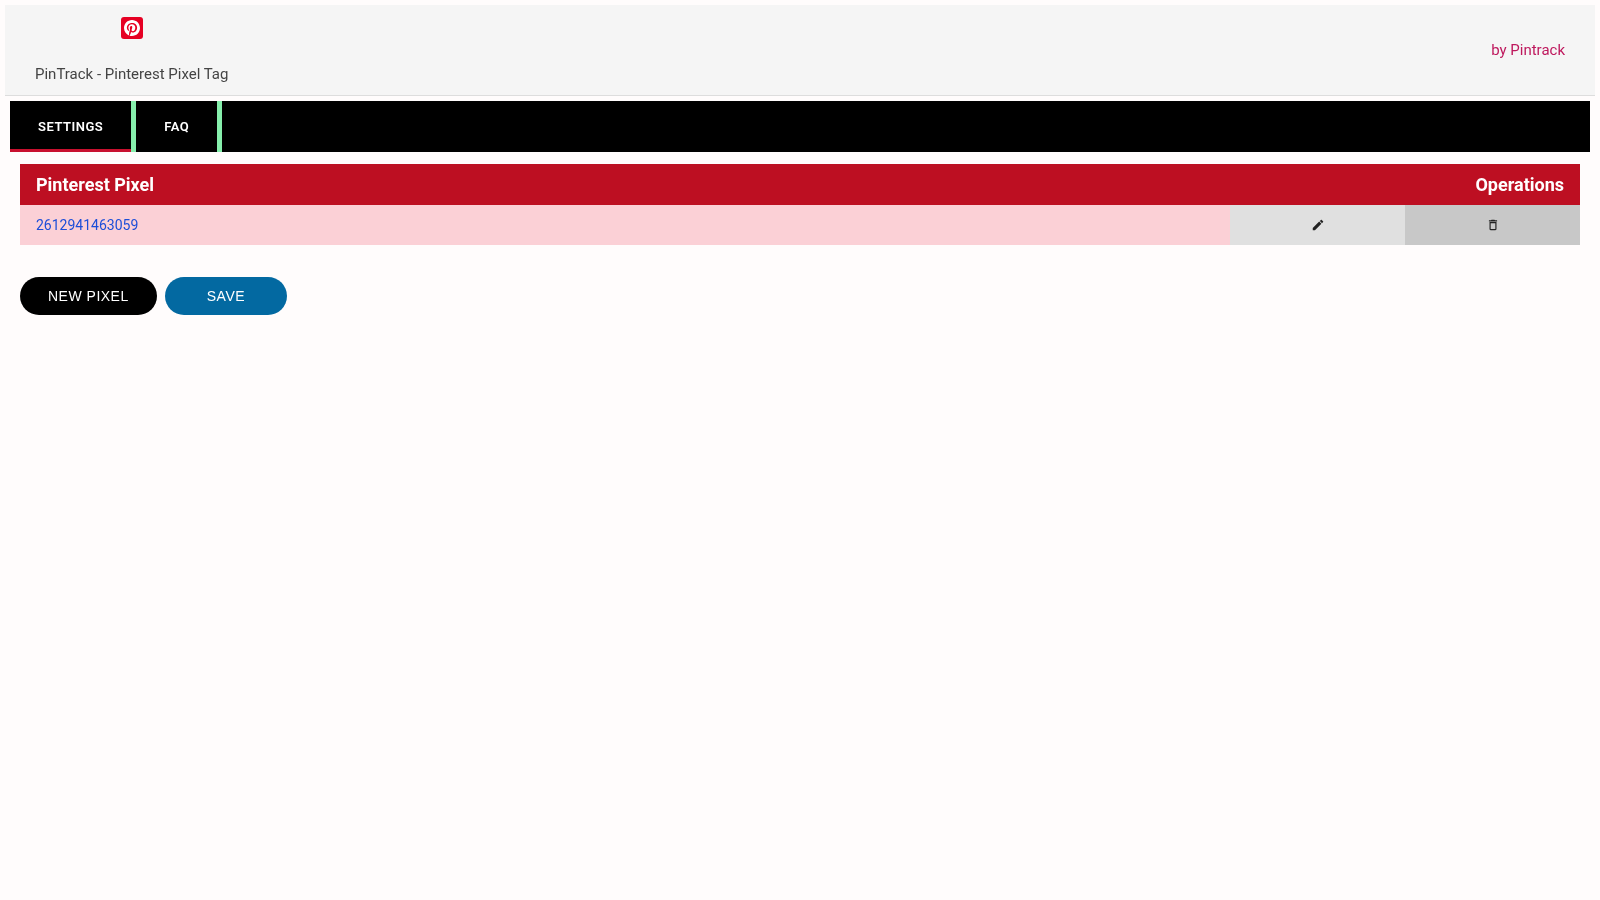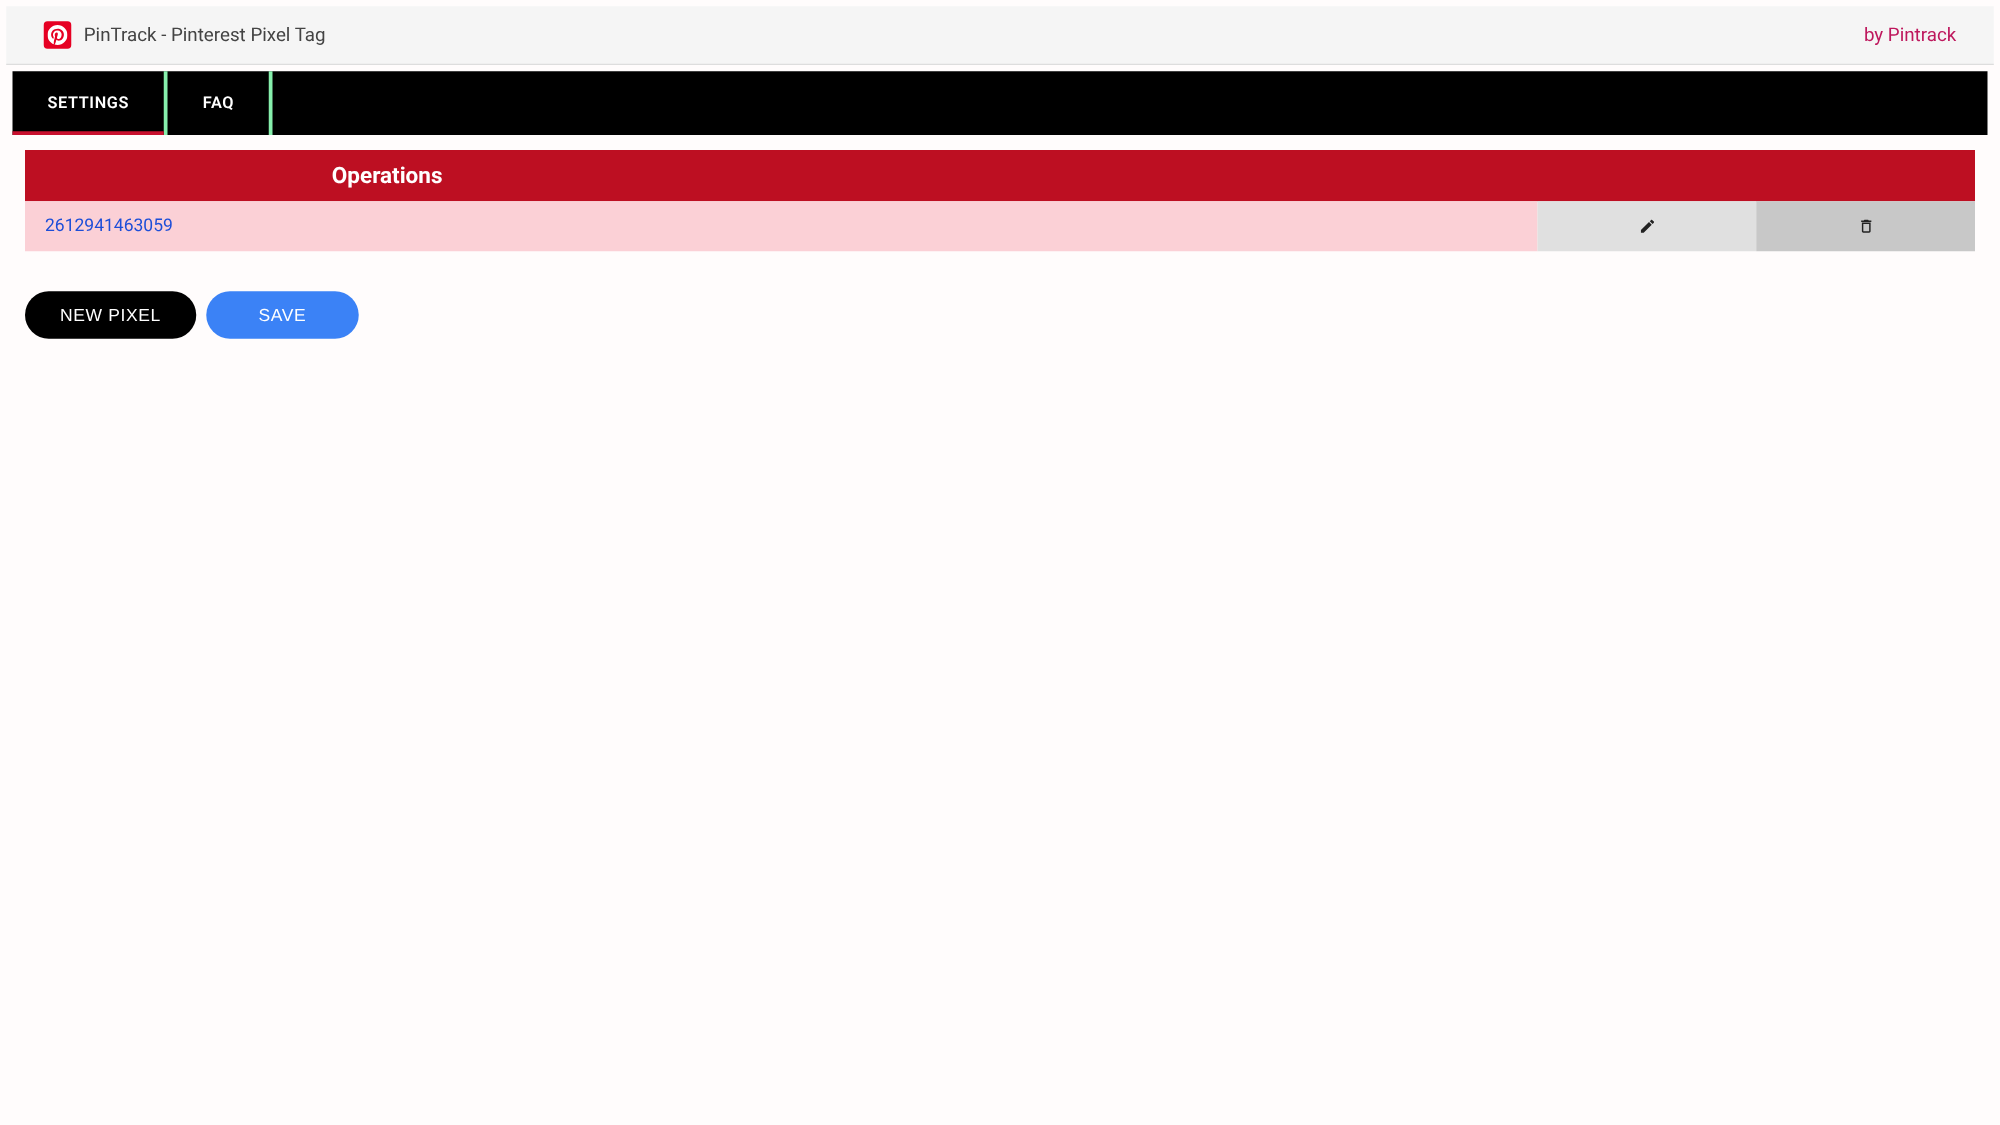--- a/index.html
+++ b/index.html
@@ -17,21 +17,22 @@
       border-bottom: 1px solid #ddd;
       padding: 12px 30px;
       display: flex;
       align-items: center;
       justify-content: space-between;
       margin: 5px;
     }
     .top-bar-left {
       display: flex;
       align-items: center;
-      gap: 10px;
+      gap: 26px;
+      flex-direction: column;
     }
     .pinterest-logo {
       width: 22px;
       height: 22px;
       background: #e60023;
       border-radius: 3px;
       display: flex;
       align-items: center;
       justify-content: center;
     }
@@ -52,21 +53,21 @@
       background: #000;
       display: flex;
       margin: 5px 10px 0 10px;
     }
     .nav-item {
       color: #fff;
       padding: 18px 28px;
       font-size: 13px;
       font-weight: 600;
       letter-spacing: 0.5px;
-      border-right: 3px solid #86efac;
+      border-right: 5px solid #86efac;
       cursor: pointer;
       position: relative;
     }
     .nav-item.active::after {
       content: '';
       position: absolute;
       bottom: 0;
       left: 0;
       right: 0;
       height: 3px;
@@ -139,21 +140,21 @@
       font-size: 14px;
       font-weight: 400;
       letter-spacing: 0.5px;
       cursor: pointer;
     }
     .btn-new {
       background: #000;
       color: #fff;
     }
     .btn-save {
-      background: #3b82f6;
+      background: #0369a1;
       color: #fff;
       padding: 11px 42px;
     }
   </style>
 </head>
 <body>
 
 <div class="top-bar">
   <div class="top-bar-left">
     <div class="pinterest-logo">
@@ -167,20 +168,21 @@
 </div>
 
 <div class="nav-bar">
   <div class="nav-item active">SETTINGS</div>
   <div class="nav-item">FAQ</div>
 </div>
 
 <div class="content">
   <div class="pixel-table">
     <div class="table-header">
+      <div class="header-cell-pixel">Pinterest Pixel</div>
       <div class="header-cell-ops">Operations</div>
     </div>
     <div class="table-row">
       <div class="cell-pixel">2612941463059</div>
       <div class="cell-edit">
         <svg class="icon-svg" viewBox="0 0 24 24">
             <path d="M3 17.25V21h3.75L17.81 9.94l-3.75-3.75L3 17.25zM20.71 7.04c.39-.39.39-1.02 0-1.41l-2.34-2.34c-.39-.39-1.02-.39-1.41 0l-1.83 1.83 3.75 3.75 1.83-1.83z"></path>
           </svg>
       </div>
       <div class="cell-delete">

